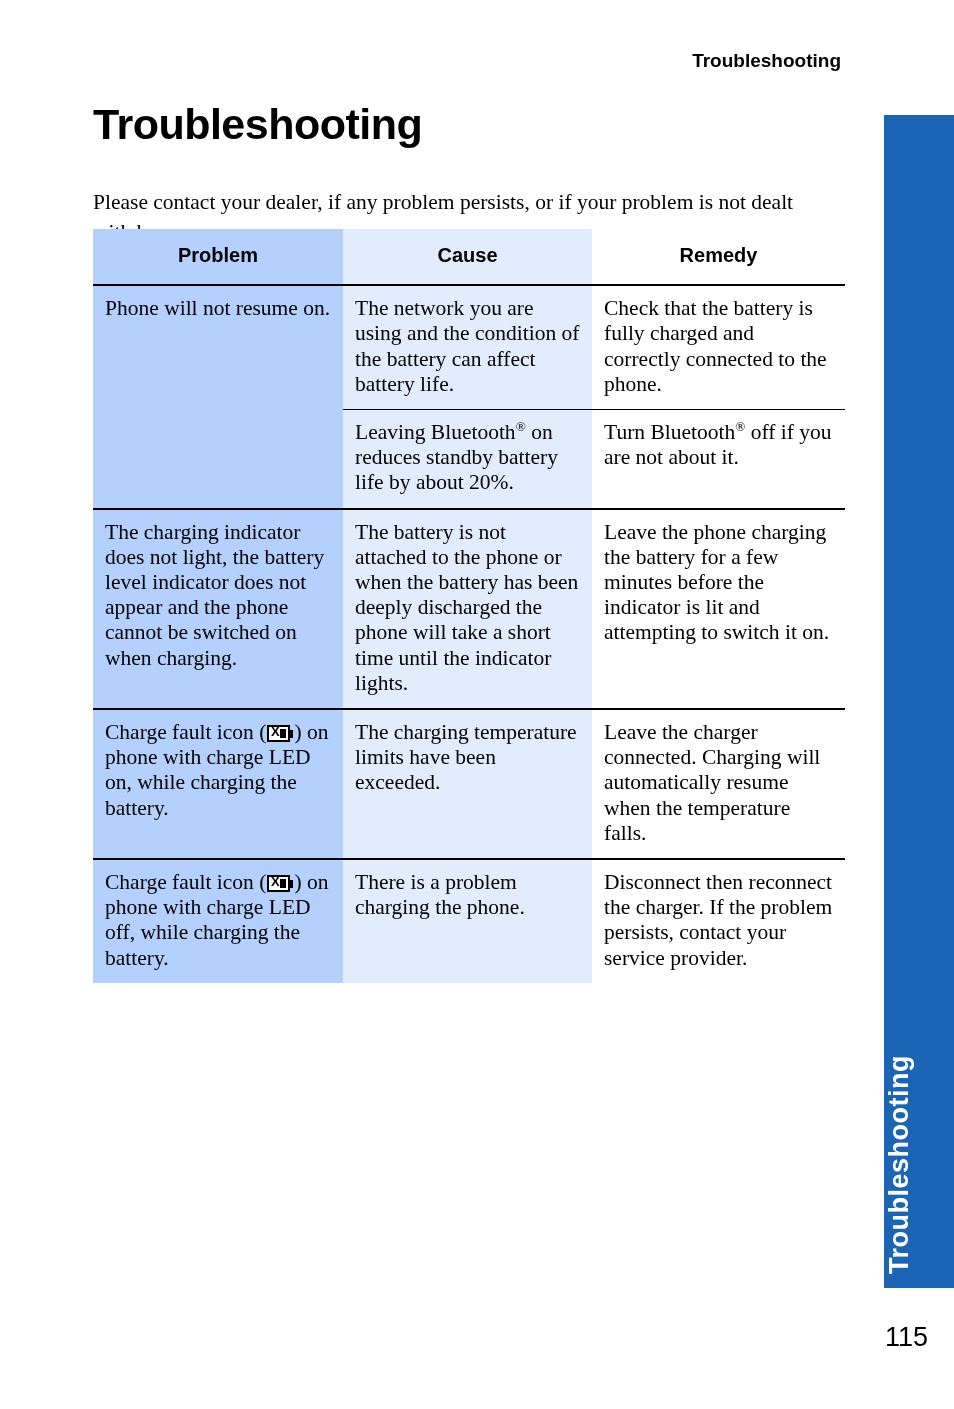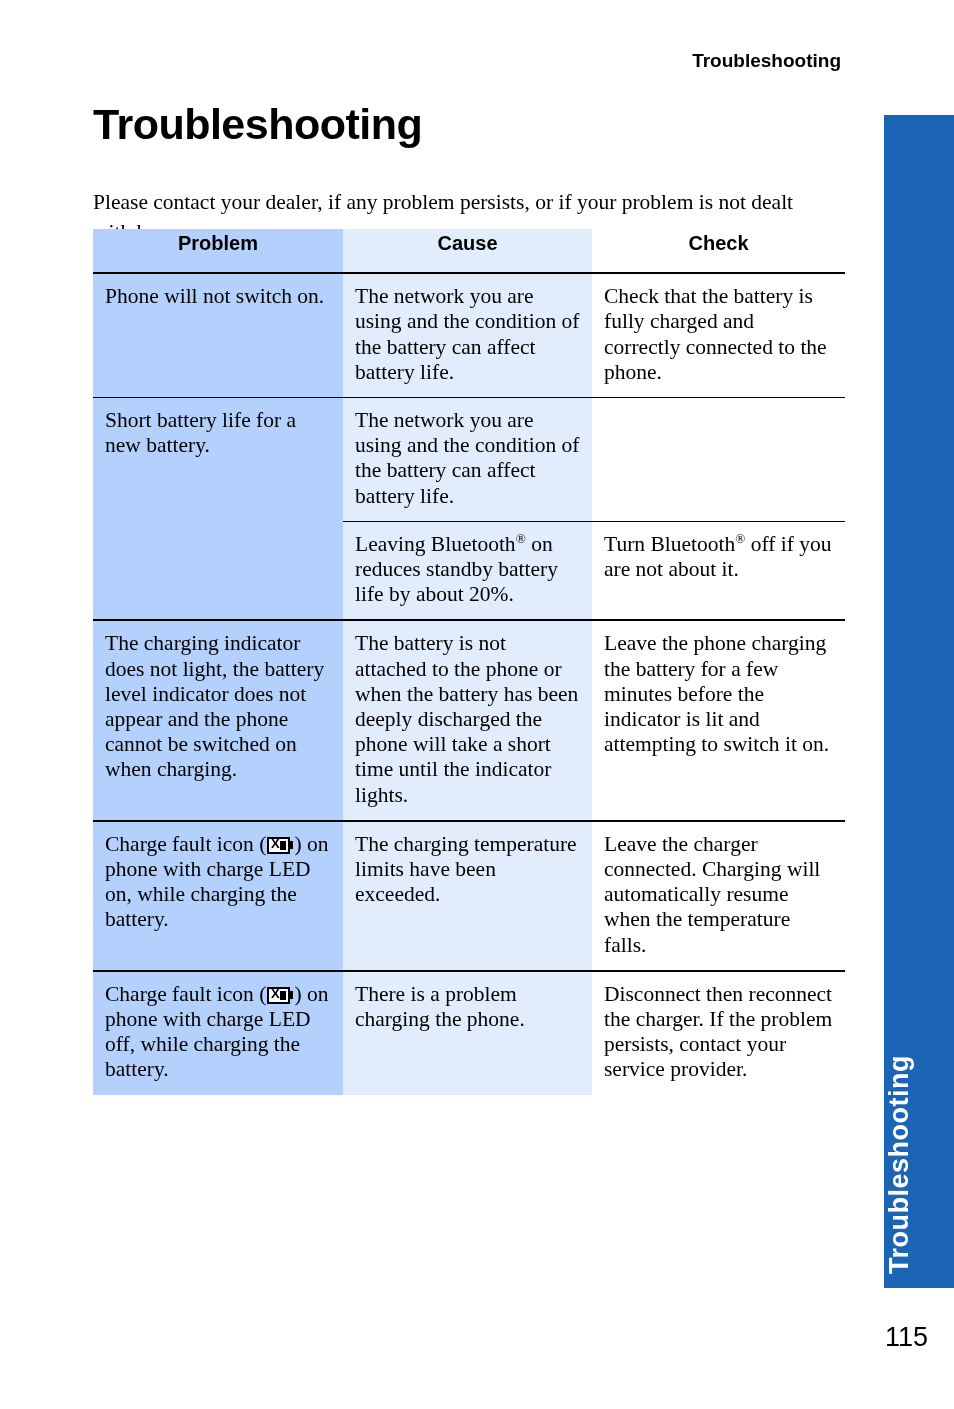--- a/index.html
+++ b/index.html
@@ -104,21 +104,21 @@
     padding: 10px 12px 12px 12px;
     font-size: 21.5px;
     line-height: 25.2px;
     color: #000000;
     border: 0;
   }
   .tbl th {
     font-family: "Liberation Sans", sans-serif;
     font-weight: bold;
     font-size: 20px;
-    padding-top: 2px;
+    padding-top: 14px;
     padding-bottom: 16px;
   }
 
   .col-problem  { background: #b3d1fc; }
   .col-cause    { background: #e1edfd; margin-top: 36px; }
   .col-remedy   { background: #ffffff; font-family: Liberation Serif, serif; }
 
   
   .rule-top td, .rule-top th { border-top: 2.5px solid #000000; }
   .rule-thin td { border-top: 1.4px solid #000000; }
@@ -209,36 +209,31 @@
   <table class="tbl">
     <colgroup>
       <col class="c1">
         <col class="c2">
         <col class="c3">
     </colgroup>
     <thead>
       <tr>
         <th class="col-problem">Problem</th>
         <th class="col-cause">Cause</th>
-        <th class="col-remedy">Check</th>
+        <th class="col-remedy">Remedy</th>
       </tr>
     </thead>
     <tbody>
 
       <tr class="rule-top">
-        <td class="col-problem">Phone will not switch on.</td>
+        <td class="col-problem">Phone will not resume on.</td>
         <td class="col-cause">The network you are using and the condition of the battery can affect battery life.</td>
         <td class="col-remedy">Check that the battery is fully charged and correctly connected to the phone.</td>
       </tr>
 
-      <tr class="rule-thin">
-        <td class="col-problem">Short battery life for a new battery.</td>
-        <td class="col-cause">The network you are using and the condition of the battery can affect battery life.</td>
-        <td class="col-remedy"></td>
-      </tr>
 
       <tr class="rule-thin">
         <td class="col-problem no-rule"></td>
         <td class="col-cause"><span>Leaving Bluetooth</span><sup class="reg">®</sup><span> on reduces standby battery life by about 20%.</span></td>
         <td class="col-remedy"><span>Turn Bluetooth</span><sup class="reg">®</sup><span> off if you are not about it.</span></td>
       </tr>
 
 
       <tr class="rule-top">
         <td class="col-problem">The charging indicator does not light, the battery level indicator does not appear and the phone cannot be switched on when charging.</td>

